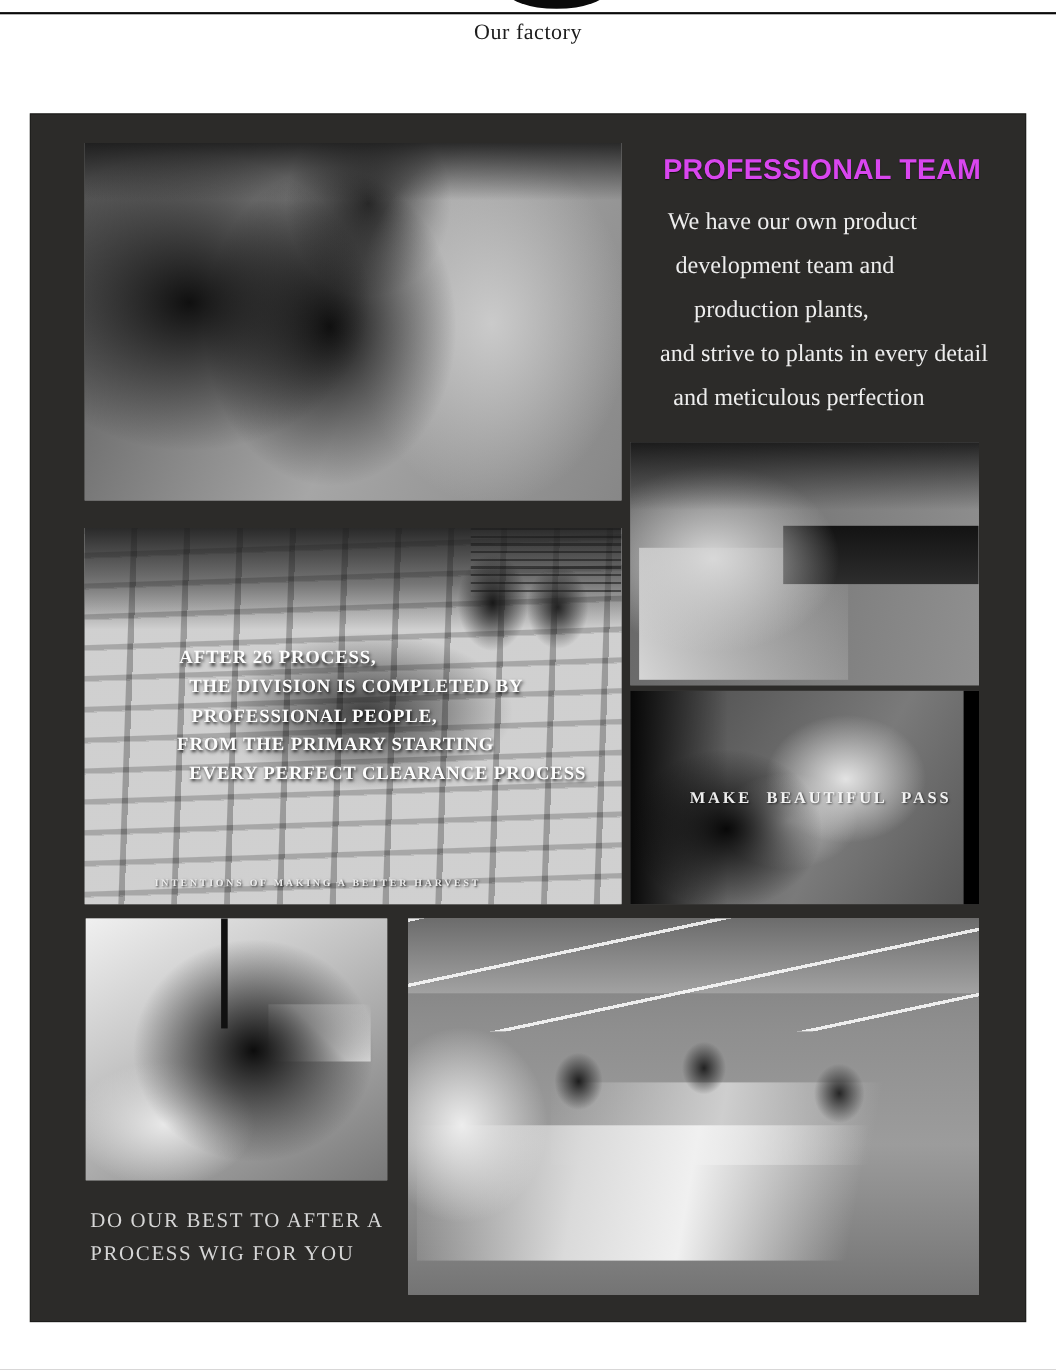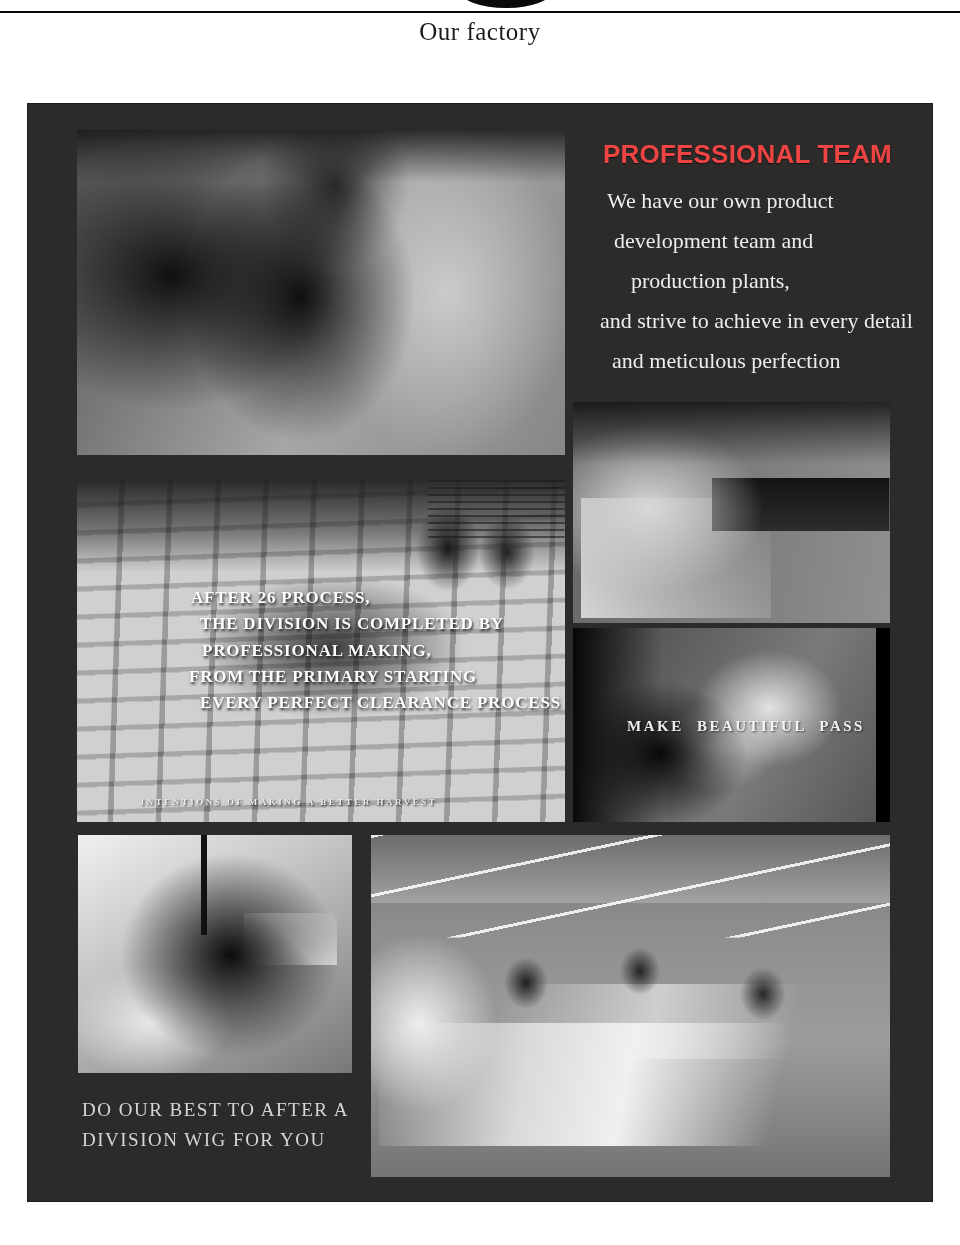--- a/index.html
+++ b/index.html
@@ -5,21 +5,21 @@
   html,body{margin:0;padding:0;background:#ffffff;}
   .page{
     position:relative;width:960px;height:1245px;margin:0 auto;
     background:#ffffff;overflow:hidden;
     font-family:"Liberation Serif", serif;
   }
   .top-rule{position:absolute;left:0;top:11px;width:960px;height:2px;background:#0a0a0a;}
   .logo-arc{position:absolute;left:460px;top:-26px;width:92px;height:34px;background:#0a0a0a;border-radius:50%;}
   .page-title{
     position:absolute;left:0;top:18px;width:960px;margin:0;
-    text-align:center;font-size:25px;font-weight:400;color:#1c1c1c;
+    text-align:center;font-size:20px;font-weight:400;color:#1c1c1c;
     font-family:"Liberation Serif", serif;letter-spacing:.5px;
   }
   .panel{
     position:absolute;left:27px;top:103px;width:906px;height:1099px;
     background:#2c2b29;box-shadow:inset 0 0 0 1px rgba(0,0,0,.35);
   }
   .photo{position:absolute;background-repeat:no-repeat;overflow:hidden;}
 
   
   .photo-a{left:50px;top:27px;width:488px;height:325px;
@@ -98,37 +98,36 @@
       linear-gradient(100deg, rgba(230,230,230,0) 0, #dadada 30%, #f0f0f0 50%, rgba(230,230,230,0) 80%),
       linear-gradient(100deg, rgba(220,220,220,0) 0, #cecece 40%, rgba(220,220,220,0) 75%),
       linear-gradient(180deg, #7b7b7b 0%, #8f8f8f 30%, #9c9c9c 60%, #747474 100%);
     background-position:0 0, 0 0, 28% 42%, 52% 38%, 78% 46%, -8% 60%, 30% 86%, 100% 56%, 0 0;
     background-size:100% 30%, 100% 20%, 44px 52px, 40px 48px, 46px 54px, 30% 52%, 95% 36%, 75% 22%, 100% 100%;
   }
 
   .pt-heading{
     position:absolute;left:576px;top:36px;margin:0;
     font-family:"Liberation Sans", sans-serif;font-weight:700;font-size:26px;
-    color:#ef4444;text-shadow:0 1px 1px rgba(0,0,0,.6);letter-spacing:.2px;
+    color:#d946ef;text-shadow:0 1px 1px rgba(0,0,0,.6);letter-spacing:.2px;
   }
   .pt-line{
     position:absolute;color:#ededed;font-size:22px;
     font-family:"Liberation Serif", serif;white-space:nowrap;
   }
   .pt-l0{left:580px;top:85px;}
   .pt-l1{left:587px;top:125px;}
   .pt-l2{left:604px;top:165px;}
   .pt-l3{left:573px;top:205px;}
   .pt-l4{left:585px;top:245px;}
 
   .ov-line{
     position:absolute;color:#fdfdfd;font-weight:700;font-size:17px;
     font-family:"Liberation Serif", serif;letter-spacing:.8px;white-space:nowrap;
     text-shadow:1px 2px 3px rgba(0,0,0,.85);
-    padding-left:28px;
   }
   .ov-l0{left:136px;top:485px;}
   .ov-l1{left:145px;top:511px;}
   .ov-l2{left:147px;top:538px;}
   .ov-l3{left:134px;top:564px;}
   .ov-l4{left:145px;top:590px;}
   .ov-caption{
     position:absolute;left:50px;top:694px;width:424px;text-align:center;
     color:#ededed;font-weight:700;font-size:9px;letter-spacing:2.5px;
     font-family:"Liberation Serif", serif;text-shadow:1px 1px 2px rgba(0,0,0,.8);
@@ -167,32 +166,32 @@
 
     <div class="photo photo-e" aria-label="Hands finishing a wig with scissors"></div>
 
     <div class="photo photo-f" aria-label="Factory floor with rows of sewing machines and workers"></div>
 
     <h2 class="pt-heading">PROFESSIONAL TEAM</h2>
 
     <div class="pt-line pt-l0">We have our own product</div>
     <div class="pt-line pt-l1">development team and</div>
     <div class="pt-line pt-l2">production plants,</div>
-    <div class="pt-line pt-l3">and strive to achieve in every detail</div>
+    <div class="pt-line pt-l3">and strive to plants in every detail</div>
     <div class="pt-line pt-l4">and meticulous perfection</div>
 
     <div class="ov-line ov-l0">AFTER 26 PROCESS,</div>
     <div class="ov-line ov-l1">THE DIVISION IS COMPLETED BY</div>
-    <div class="ov-line ov-l2">PROFESSIONAL MAKING,</div>
+    <div class="ov-line ov-l2">PROFESSIONAL PEOPLE,</div>
     <div class="ov-line ov-l3">FROM THE PRIMARY STARTING</div>
     <div class="ov-line ov-l4">EVERY PERFECT CLEARANCE PROCESS</div>
 
     <div class="ov-caption">INTENTIONS OF MAKING A BETTER HARVEST</div>
 
     <div class="pass-overlay">MAKE BEAUTIFUL PASS</div>
 
     <div class="footer-caption">
       <div>DO OUR BEST TO AFTER A</div>
-      <div>DIVISION WIG FOR YOU</div>
+      <div>PROCESS WIG FOR YOU</div>
     </div>
 
   </div>
 </div>
 
 </body></html>

